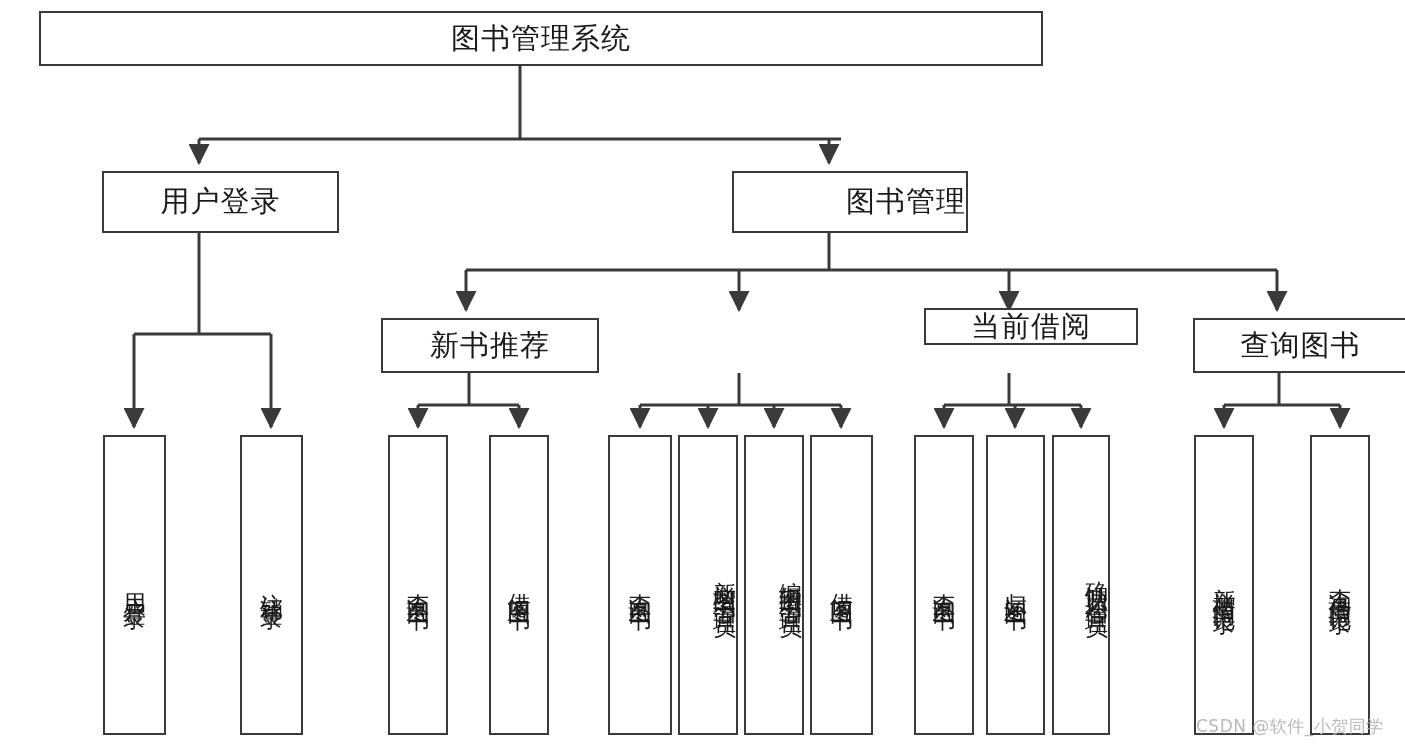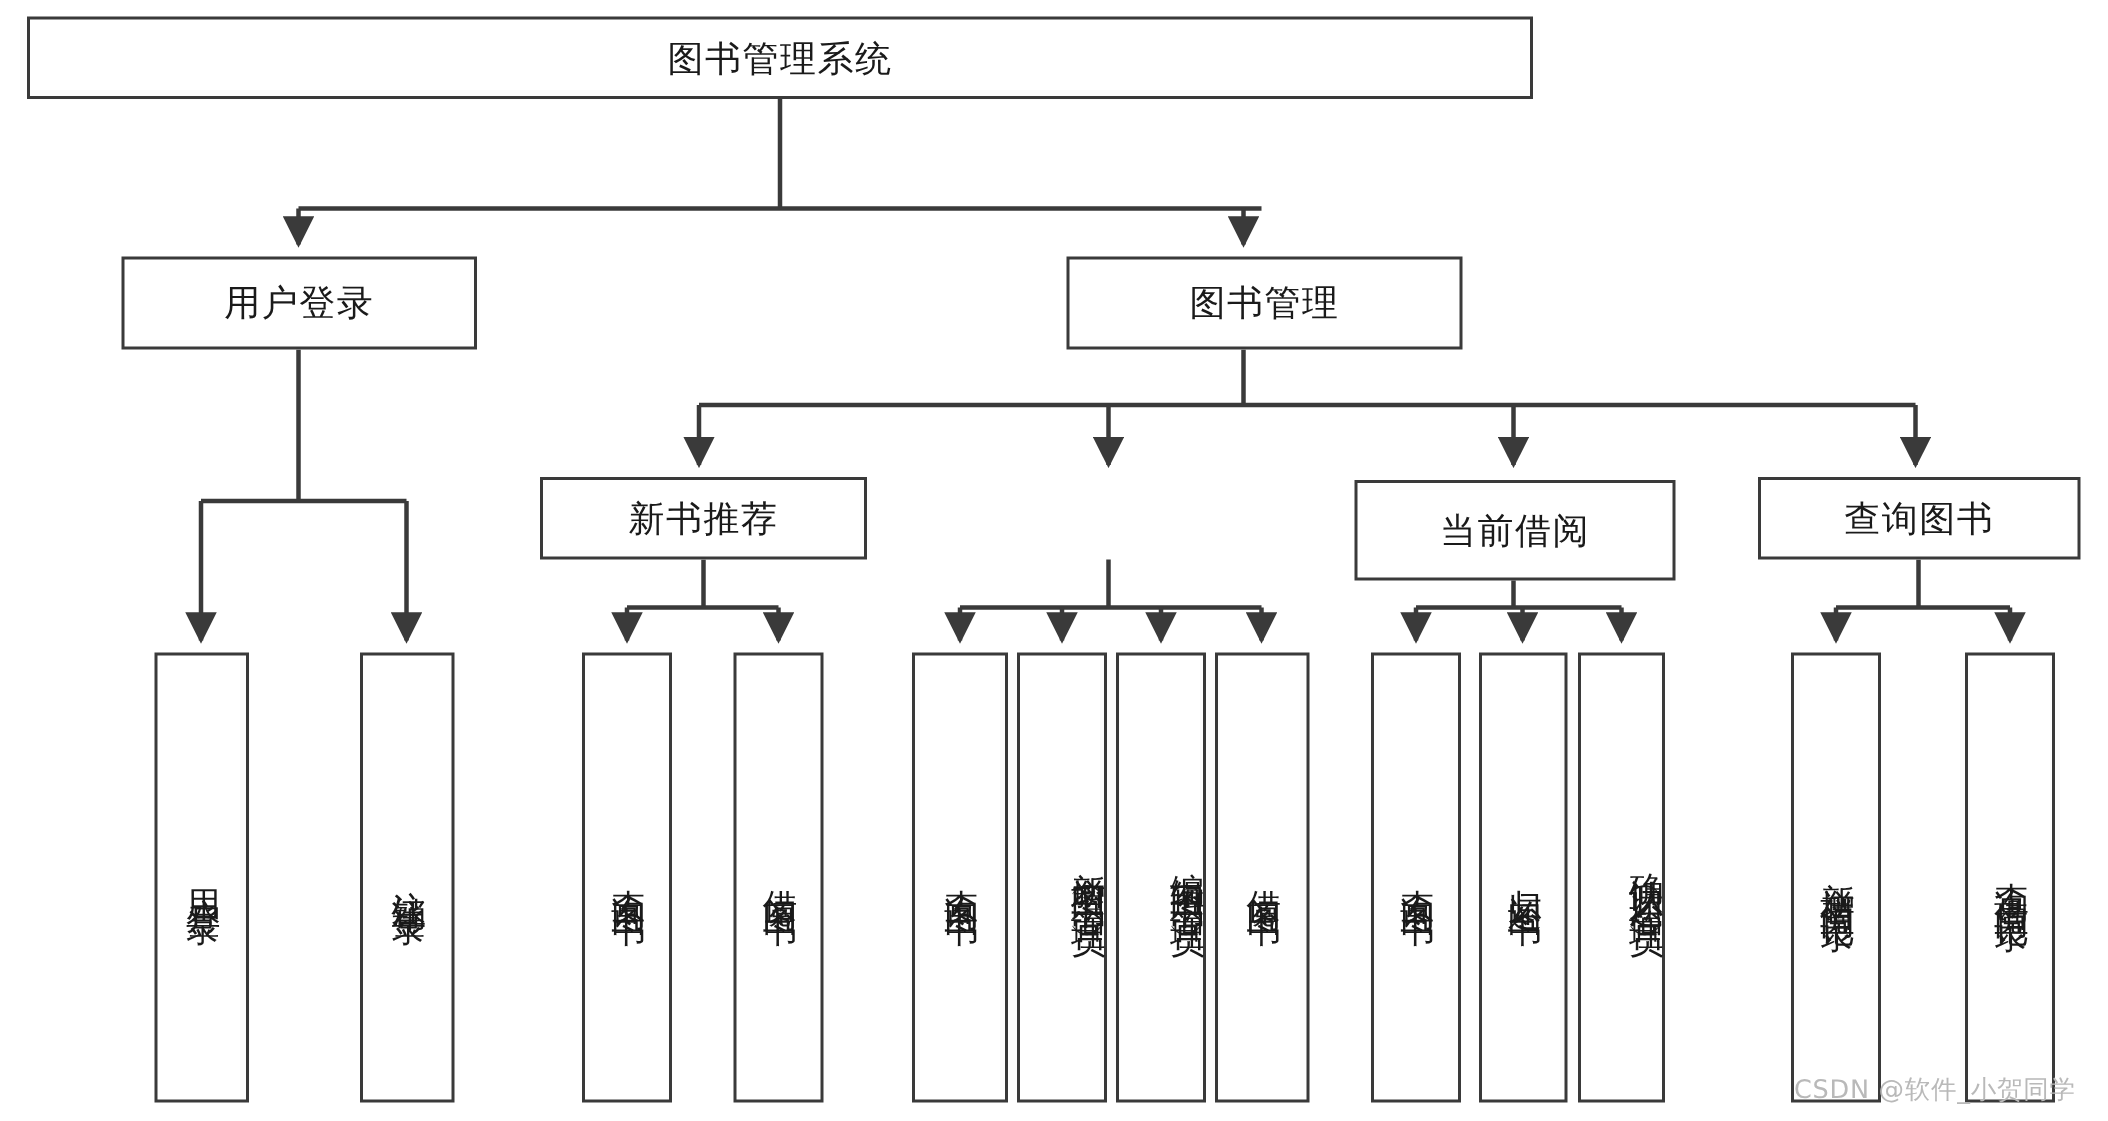--- a/index.html
+++ b/index.html
@@ -27,22 +27,23 @@
     position: absolute;
     box-sizing: border-box;
     background: #ffffff;
     border: 2px solid #3a3a3a;
     display: flex;
     align-items: center;
     justify-content: center;
     color: #1a1a1a;
   }
   .node.horiz {
-    font-size: 24px;
+    font-size: 29px;
     letter-spacing: 1px;
+    margin-left: 21px;
   }
   .node.vert {
     writing-mode: vertical-rl;
     text-orientation: upright;
     font-size: 23px;
     letter-spacing: 5px;
     line-height: 1;
     padding: 6px 0;
   }
   .node.vert.top-align {
@@ -112,28 +113,28 @@
     </g>
   </svg>
 
   <div class="node horiz" style="left:18px; top:11px; width:1004px; height:55px;">
     <span>图书管理系统</span>
   </div>
 
   <div class="node horiz" style="left:81px; top:171px; width:237px; height:62px;">
     <span>用户登录</span>
   </div>
-  <div class="node horiz" style="left:711px; top:171px; width:264px; height:62px;">
+  <div class="node horiz" style="left:711px; top:171px; width:236px; height:62px;justify-content:flex-end;">
     <span>图书管理</span>
   </div>
 
   <div class="node horiz" style="left:360px; top:318px; width:218px; height:55px;align-items:center;">
     <span>新书推荐</span>
   </div>
-  <div class="node horiz" style="left:903px; top:320px; width:214px; height:67px;justify-content:center;">
+  <div class="node horiz" style="left:903px; top:308px; width:214px; height:37px;justify-content:center;">
     <span>当前借阅</span>
   </div>
   <div class="node horiz" style="left:1172px; top:318px; width:215px; height:55px;">
     <span>查询图书</span>
   </div>
 
   <div class="node vert" style="left:103px; top:435px; width:63px; height:300px;">
     <span>用户登录</span>
   </div>
   <div class="node vert" style="left:240px; top:435px; width:63px; height:300px;">

